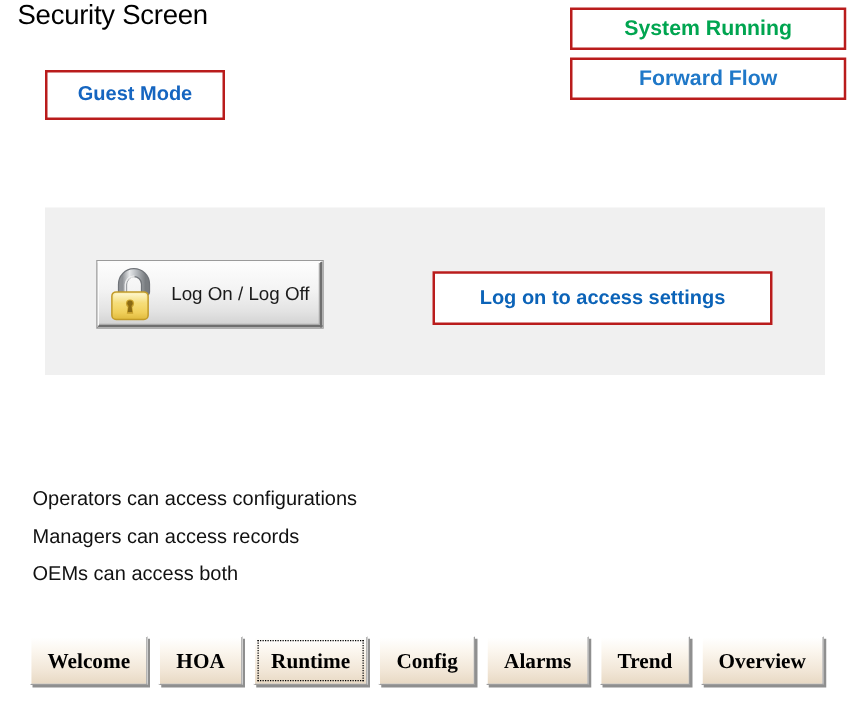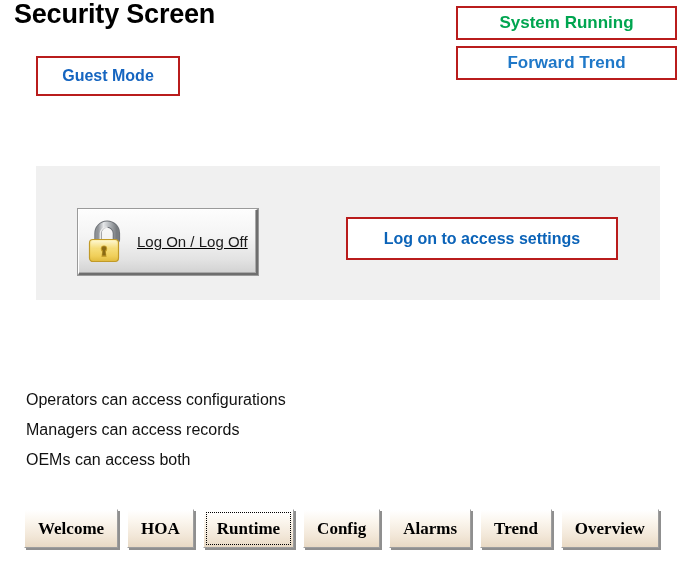--- a/index.html
+++ b/index.html
@@ -20,22 +20,22 @@
     top: 0;
     width: 692px;
     height: 563px;
   }
 
   
   .page-title {
     position: absolute;
     left: 14px;
     top: -1px;
-    font-size: 27px;
-    font-weight: bold;
+    font-size: 22px;
+    font-weight: normal;
     color: #000000;
     letter-spacing: -0.2px;
     white-space: nowrap;
   }
 
   
   .outline-box {
     position: absolute;
     box-sizing: border-box;
     border: 2px solid #b91c1c;
@@ -88,33 +88,32 @@
     height: 134px;
     background: #f0f0f0;
   }
 
   
   .lock-button {
     position: absolute;
     left: 78px;
     top: 209px;
     width: 180px;
-    height: 66px;
+    height: 53px;
     box-sizing: border-box;
     background: linear-gradient(to bottom, #fdfdfd 0%, #f4f4f4 42%, #e3e3e3 78%, #d2d2d2 100%);
     border-top: 1px solid #ffffff;
     border-left: 1px solid #ffffff;
     border-right: 2px solid #6e6e6e;
     border-bottom: 2px solid #6e6e6e;
     box-shadow: inset -1px -1px 0 #a9a9a9, 0 0 0 1px #9a9a9a;
     display: flex;
     align-items: center;
     padding-left: 6px;
     cursor: pointer;
-    text-decoration: underline;
   }
   .lock-glyph {
     width: 44px;
     height: 45px;
     flex: 0 0 auto;
     display: block;
   }
   .lock-button-label {
     margin-left: 8px;
     font-size: 15px;
@@ -188,21 +187,21 @@
 
   <div class="outline-box box-guest-mode">
     <span>Guest Mode</span>
   </div>
 
   <div class="outline-box box-system-status">
     <span>System Running</span>
   </div>
 
   <div class="outline-box box-flow-status">
-    <span>Forward Trend</span>
+    <span>Forward Flow</span>
   </div>
 
   <div class="gray-panel"></div>
 
   <div class="lock-button">
     <span class="lock-glyph-wrap">
       <svg class="lock-glyph" viewBox="0 0 44 45" xmlns="http://www.w3.org/2000/svg">
         <defs>
           <linearGradient id="shackleGrad" x1="0" y1="0" x2="1" y2="0">
             <stop offset="0%" stop-color="#8f9296"></stop>

